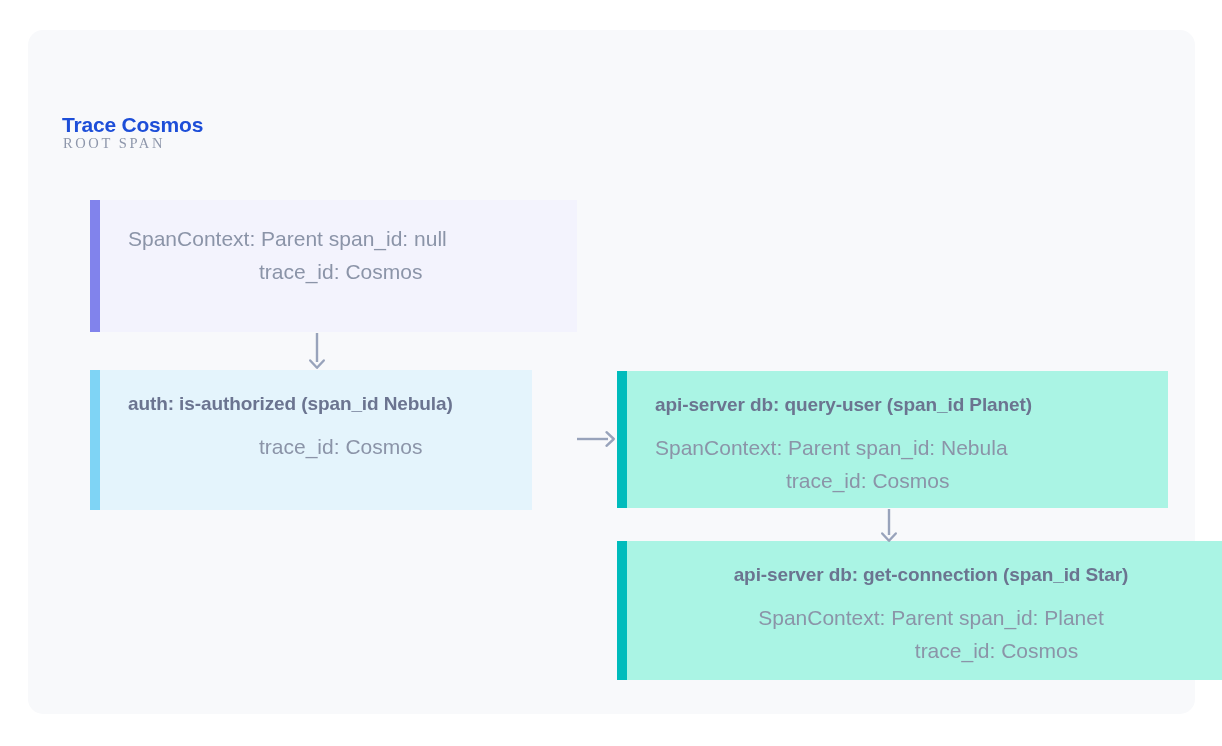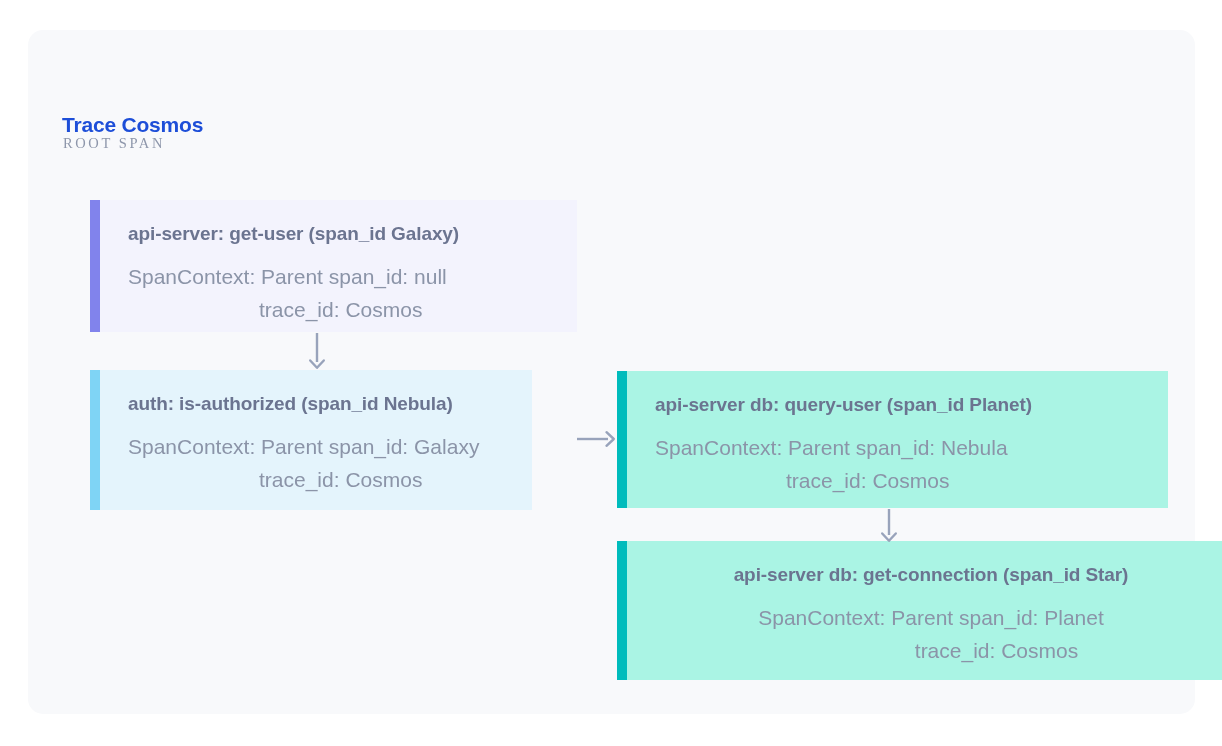--- a/index.html
+++ b/index.html
@@ -133,31 +133,29 @@
 
   <div class="card">
 
     <div class="page-title">Trace Cosmos</div>
 
     <div class="section-label">ROOT SPAN</div>
 
     <div class="span-box box-root">
       <div class="span-accent"></div>
       <div class="span-body">
-        <div class="span-title">api-server: get-user (span_id Galaxy)</div>
         <div class="span-ctx-line">SpanContext: Parent span_id: null</div>
         <div class="span-ctx-line indented">trace_id: Cosmos</div>
       </div>
     </div>
 
     <div class="span-box box-auth">
       <div class="span-accent"></div>
       <div class="span-body">
         <div class="span-title">auth: is-authorized (span_id Nebula)</div>
-        <div class="span-ctx-line">SpanContext: Parent span_id: Galaxy</div>
         <div class="span-ctx-line indented">trace_id: Cosmos</div>
       </div>
     </div>
 
     <div class="span-box box-query">
       <div class="span-accent"></div>
       <div class="span-body">
         <div class="span-title">api-server db: query-user (span_id Planet)</div>
         <div class="span-ctx-line">SpanContext: Parent span_id: Nebula</div>
         <div class="span-ctx-line indented">trace_id: Cosmos</div>

